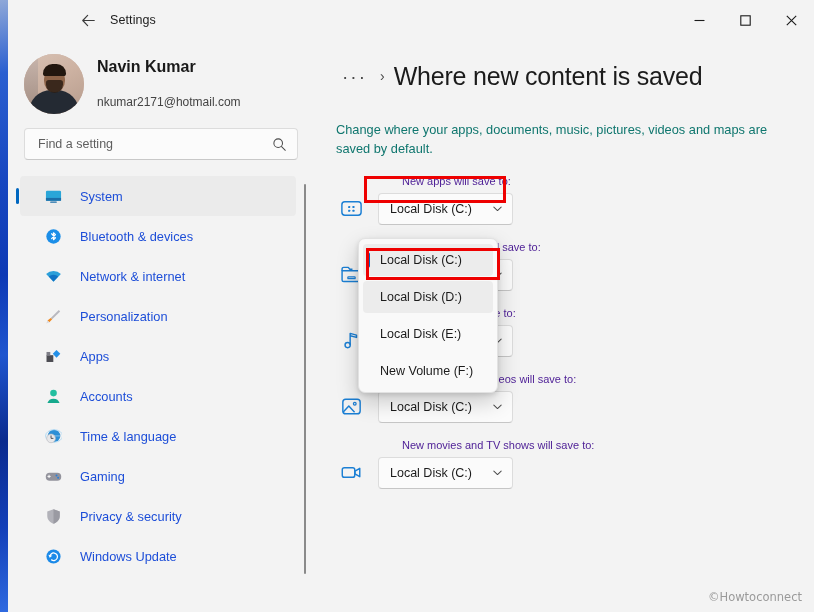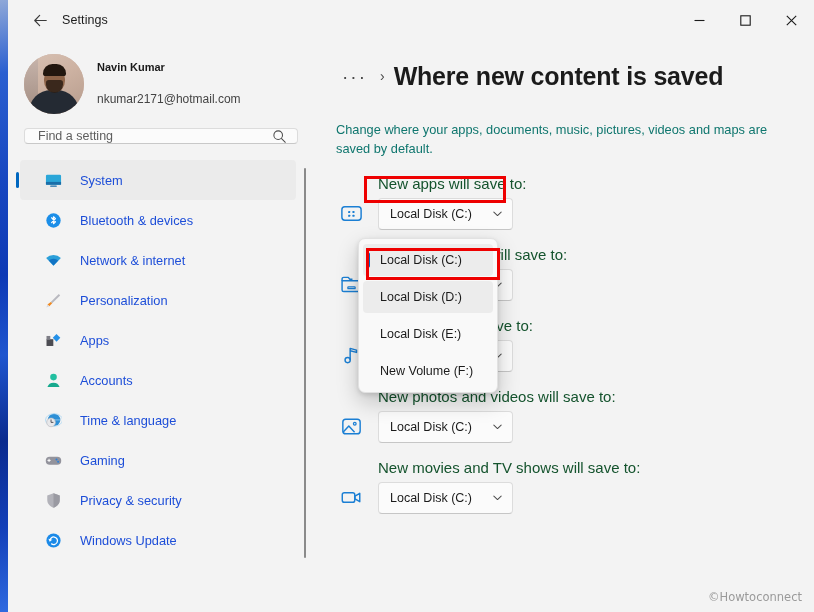--- a/index.html
+++ b/index.html
@@ -23,21 +23,21 @@
     background: #f3f3f3;
     display: flex; flex-direction: column;
     overflow: hidden;
   }
 
   
   .titlebar {
     height: 40px; flex: 0 0 40px;
     display: flex; align-items: center;
     background: #f3f3f3;
-    position: relative; z-index: 40;
+    position: relative; z-index: 40; padding-left: 48px;
   }
   .back-btn {
     width: 36px; height: 30px; margin-left: 14px;
     display: flex; align-items: center; justify-content: center;
     border-radius: 4px; cursor: pointer;
   }
   .back-arrow { width: 17px; height: 17px; display: block; }
   .app-title {
     font-size: 12.5px; color: #1b1b1b; margin-left: 4px;
     letter-spacing: .1px;
@@ -92,26 +92,26 @@
     position: absolute; left: 50%; top: 26px; width: 17px; height: 13px;
     margin-left: -8px; border-radius: 3px 3px 9px 9px;
     background: #2b1d14; opacity: .85;
   }
   .avatar .body {
     position: absolute; left: 50%; bottom: -4px; width: 50px; height: 28px;
     margin-left: -25px; border-radius: 22px 22px 0 0;
     background: #242a33;
   }
   .acct-text { margin-left: 13px; line-height: 1.28; }
-  .acct-name { font-size: 11px; color: #191919; font-weight: 700; }
+  .acct-name { font-size: 16px; color: #191919; font-weight: 700; }
   .acct-mail { font-size: 12px; color: #444; margin-top: 18px; }
 
   .search-wrap { padding: 10px 16px 0 16px; flex: 0 0 auto; }
   .search-box {
-    height: 16px; background: #fbfbfb;
+    height: 32px; background: #fbfbfb;
     border: 1px solid #dcdcdc; border-bottom-color: #c8c8c8;
     border-radius: 4px;
     display: flex; align-items: center; padding: 0 10px 0 13px;
   }
   .search-box input {
     flex: 1 1 auto; border: none; outline: none; background: transparent;
     font-family: inherit; font-size: 12.5px; color: #1b1b1b;
   }
   .search-box input::placeholder { color: #5e5e5e; }
   .search-ico { width: 15px; height: 15px; flex: 0 0 15px; }
@@ -159,30 +159,30 @@
   .breadcrumb { display: flex; align-items: center; height: 48px; }
   .crumb-dots {
     font-size: 19px; color: #4a4a4a; letter-spacing: 2px;
     padding: 2px 6px; border-radius: 4px; cursor: pointer;
     line-height: 1;
   }
   .crumb-sep {
     margin: 0 9px 0 7px; font-size: 14px; color: #4a4a4a; font-weight: 400;
   }
   .page-title {
-    font-size: 25px; font-weight: 700; color: #1b1b1b; letter-spacing: -.2px;
+    font-size: 25px; font-weight: 400; color: #1b1b1b; letter-spacing: -.2px;
   }
   .page-desc {
     margin-top: 21px; font-size: 12.8px; color: #0f766e;
     line-height: 1.48; max-width: 455px;
   }
 
   .setting-row { margin-top: 16px; }
   .setting-label {
-    font-size: 15px; color: #14532d; margin-left: 42px;
+    font-size: 11px; color: #4c1d95; margin-left: 66px;
   }
   .setting-ctl { display: flex; align-items: center; margin-top: 6px; }
   .row-ico {
     width: 30px; height: 30px; flex: 0 0 30px;
     display: flex; align-items: center; justify-content: center;
     margin-right: 12px;
   }
   .combo {
     width: 135px; height: 32px;
     background: #fbfbfb; border: 1px solid #dcdcdc;

